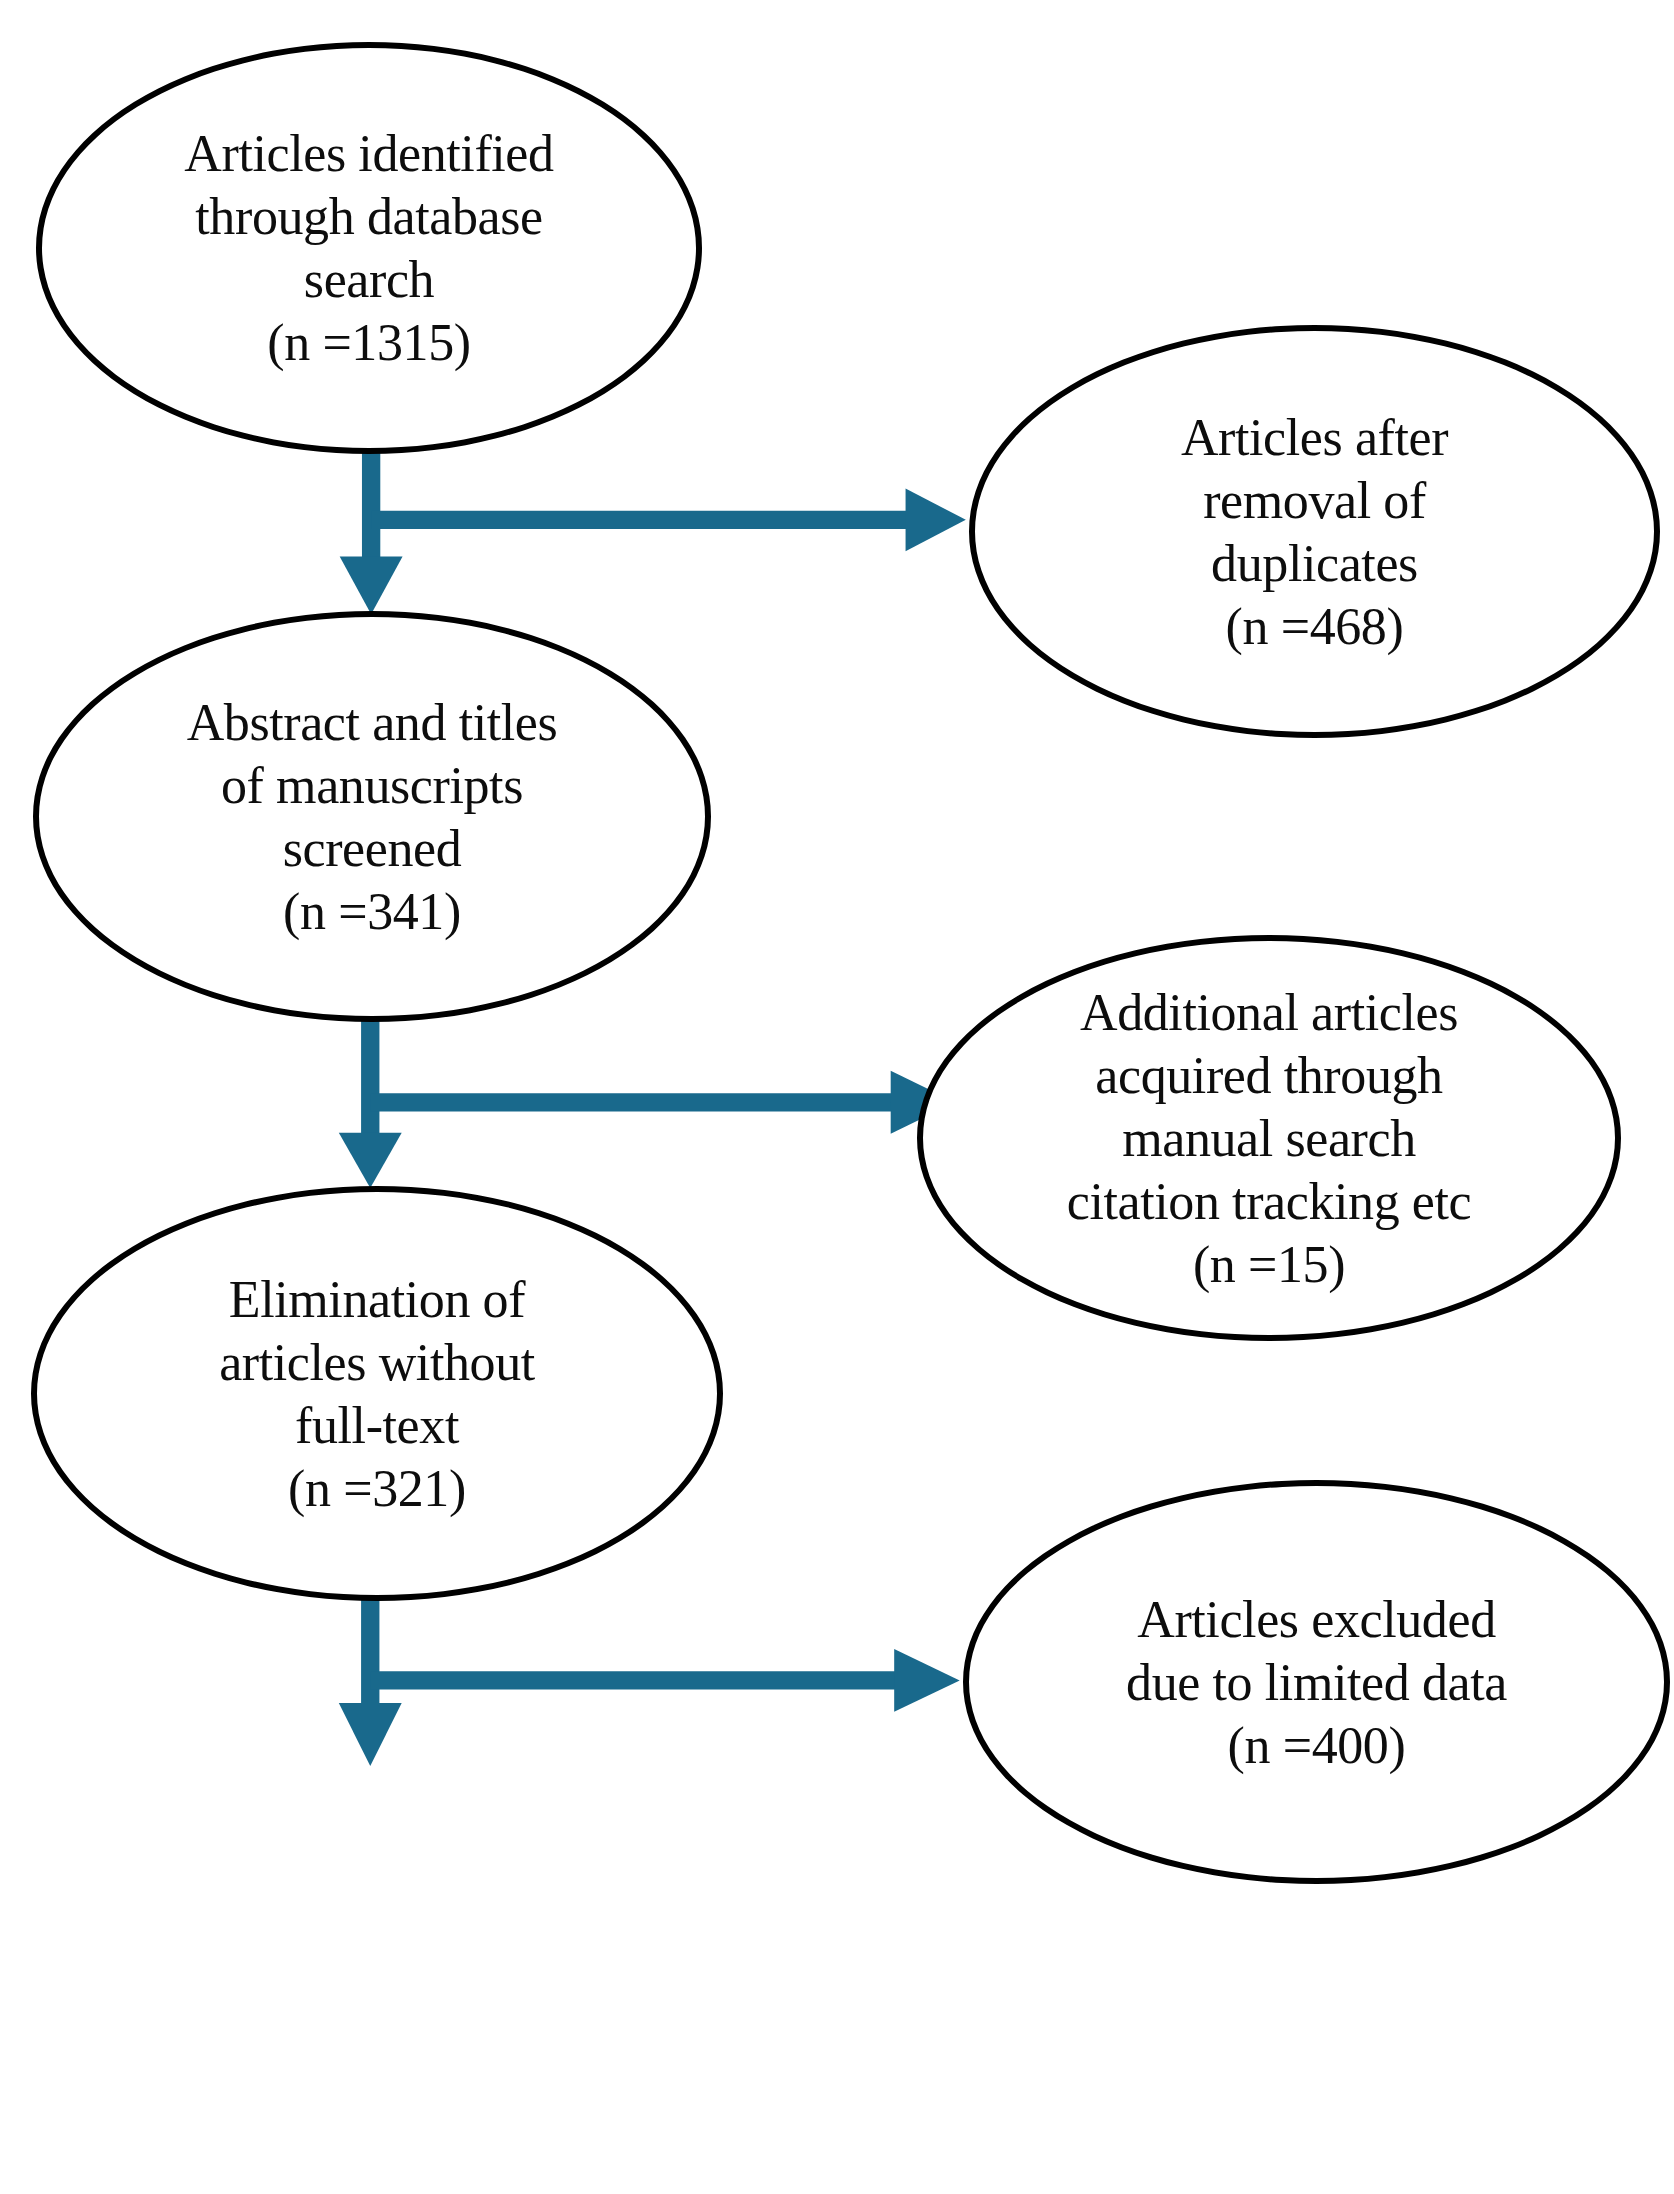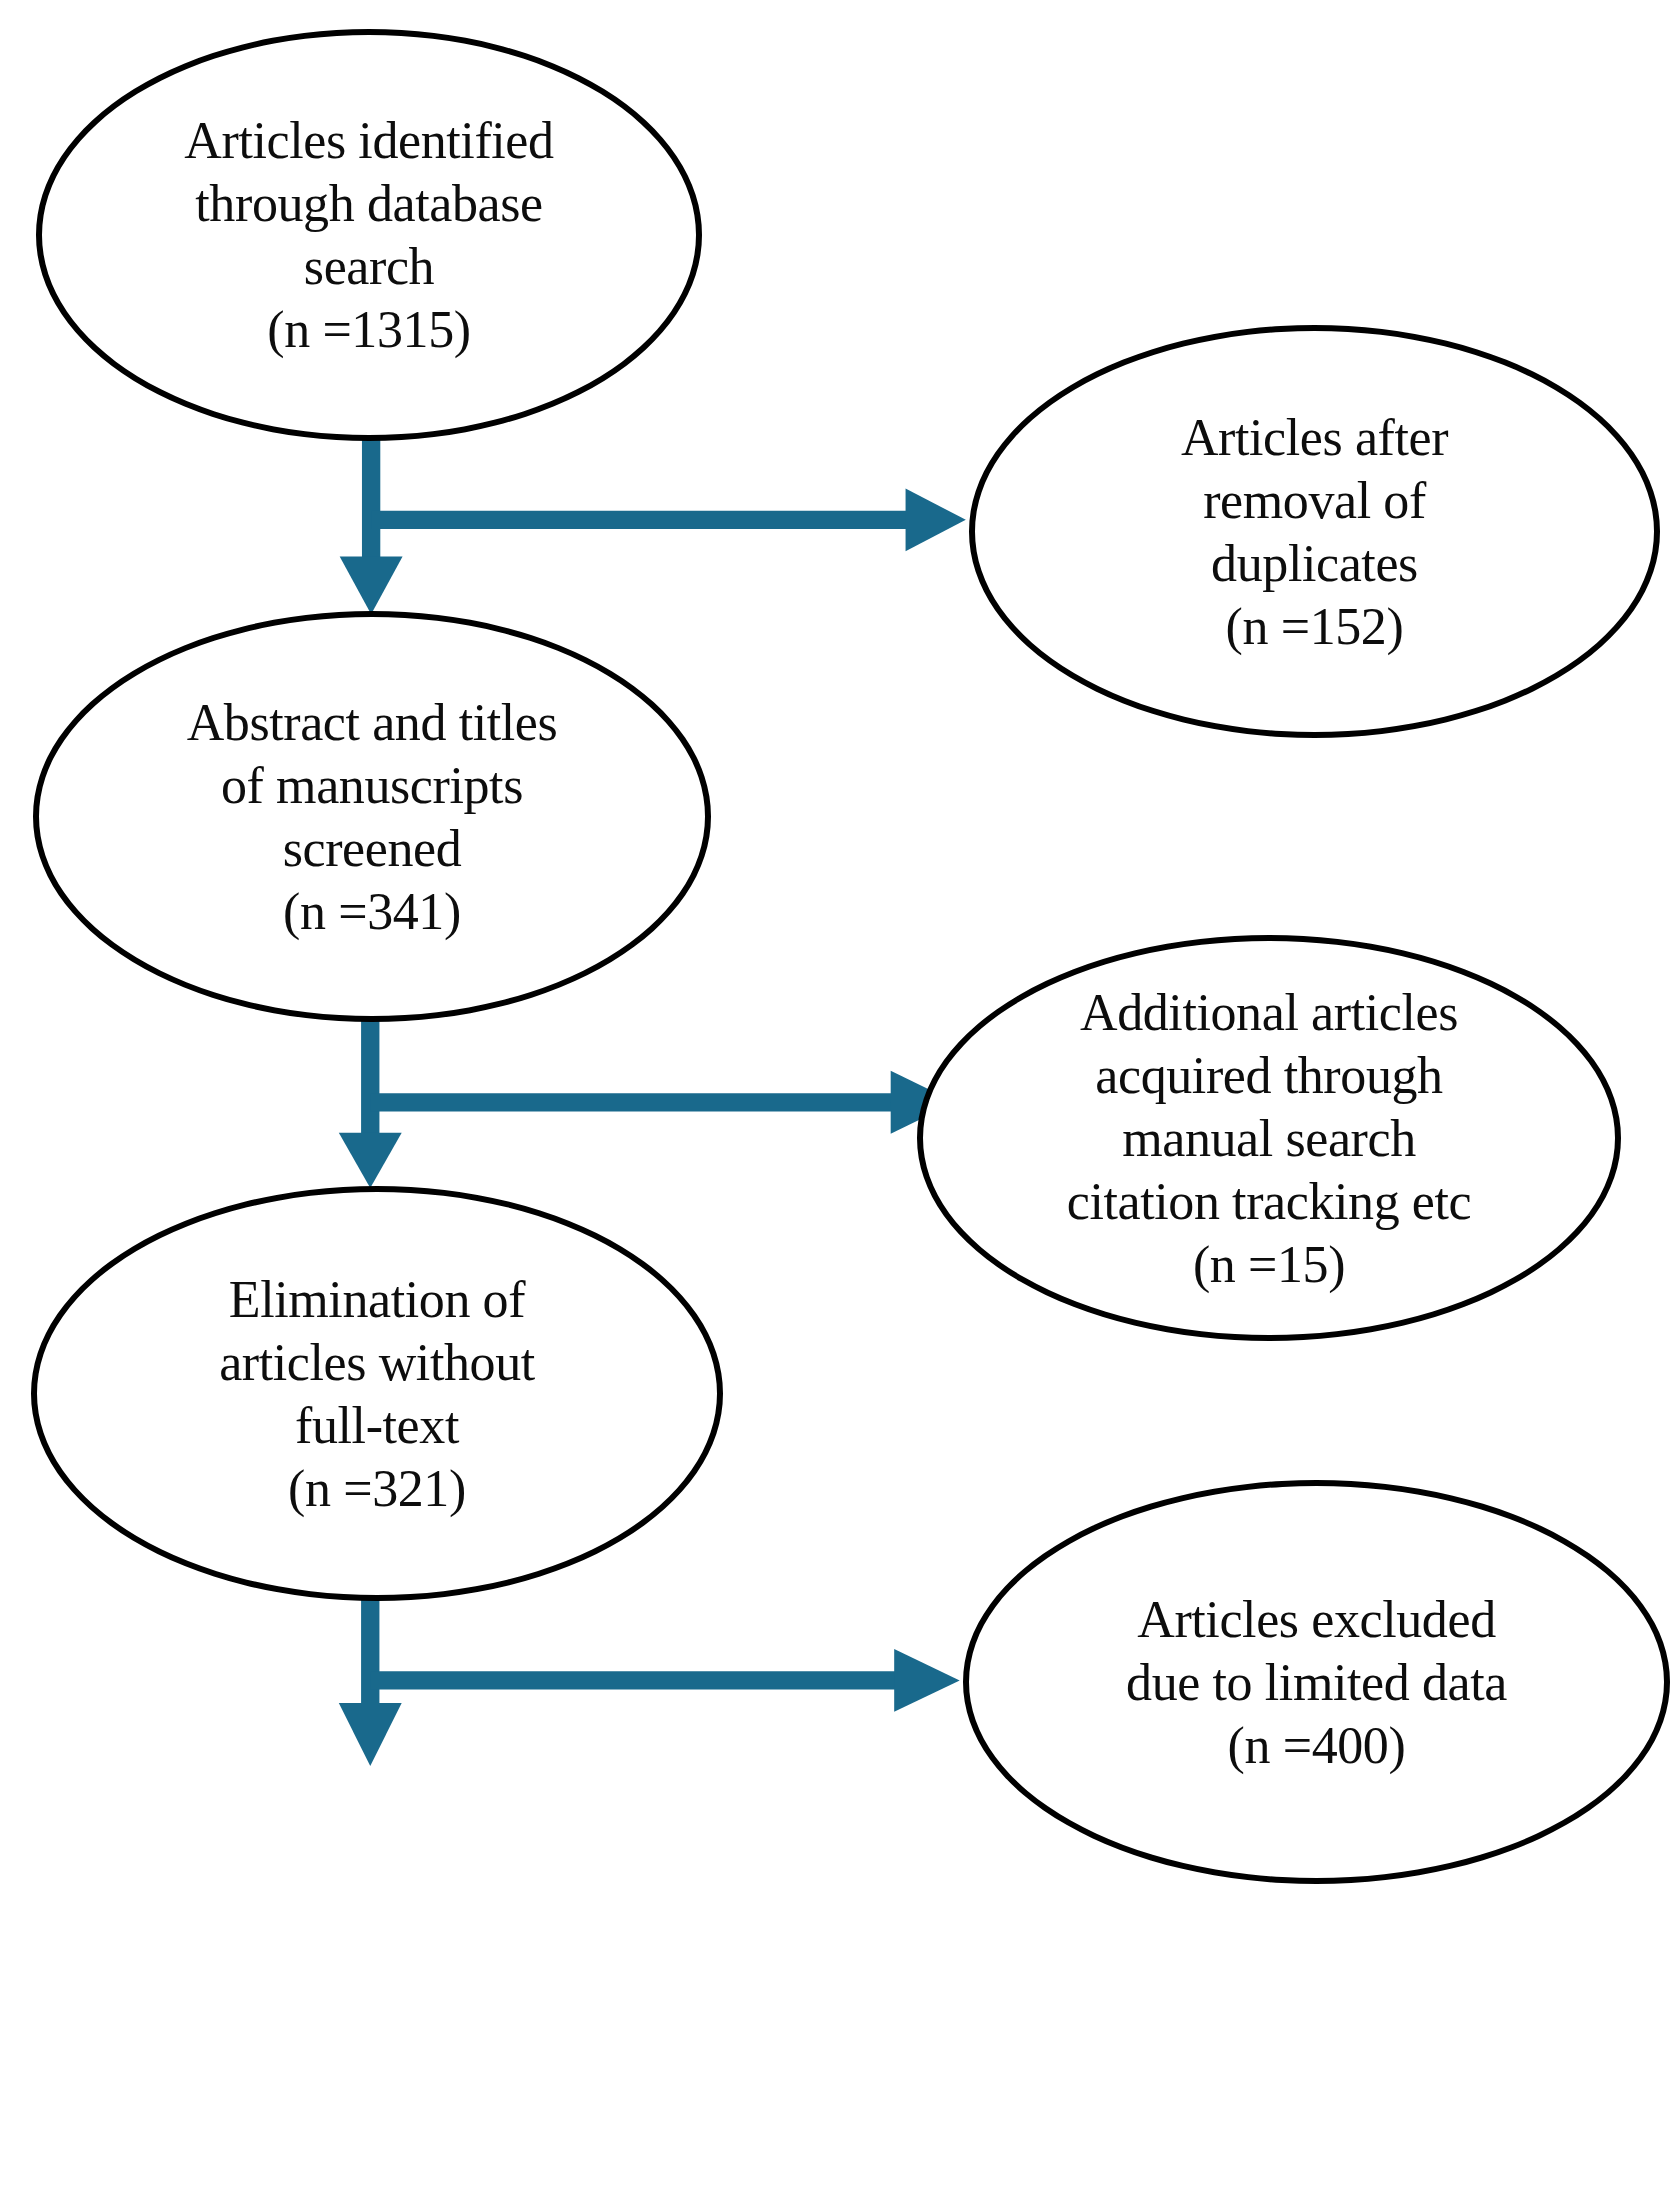--- a/index.html
+++ b/index.html
@@ -46,21 +46,21 @@
     text-align: center;
   }
   .node-label {
     white-space: pre-line;
     font-size: 52px;
     line-height: 63px;
     color: var(--text);
     letter-spacing: -0.4px;
   }
   
-  .n-identified  { left:   36px; top:   29px; width: 666px; height: 412px; justify-content: center; }
+  .n-identified  { left:   36px; top:   42px; width: 666px; height: 412px; justify-content: center; }
   .n-duplicates  { left: 969px; top:  325px; width: 691px; height: 413px; }
   .n-screened    { left:   33px; top:  611px; width: 678px; height: 411px; }
   .n-additional  { left: 917px; top: 935px; width: 704px; height: 406px; text-align: center; }
   .n-elimination { left:   31px; top: 1186px; width: 692px; height: 415px; }
   .n-excluded    { left: 963px; top: 1480px; width: 707px; height: 404px; }
   .n-included    { left:   31px; top: 1769px; width: 695px; height: 422px; }
 </style>
 </head>
 <body>
 
@@ -100,21 +100,21 @@
     <span class="node-label">Articles identified
 through database
 search
 (n =1315)</span>
   </div>
 
   <div class="node n-duplicates">
     <span class="node-label">Articles after
 removal of
 duplicates
-(n =152)</span>
+(n =468)</span>
   </div>
 
   <div class="node n-screened">
     <span class="node-label">Abstract and titles
 of manuscripts
 screened
 (n =341)</span>
   </div>
 
   <div class="node n-additional">

